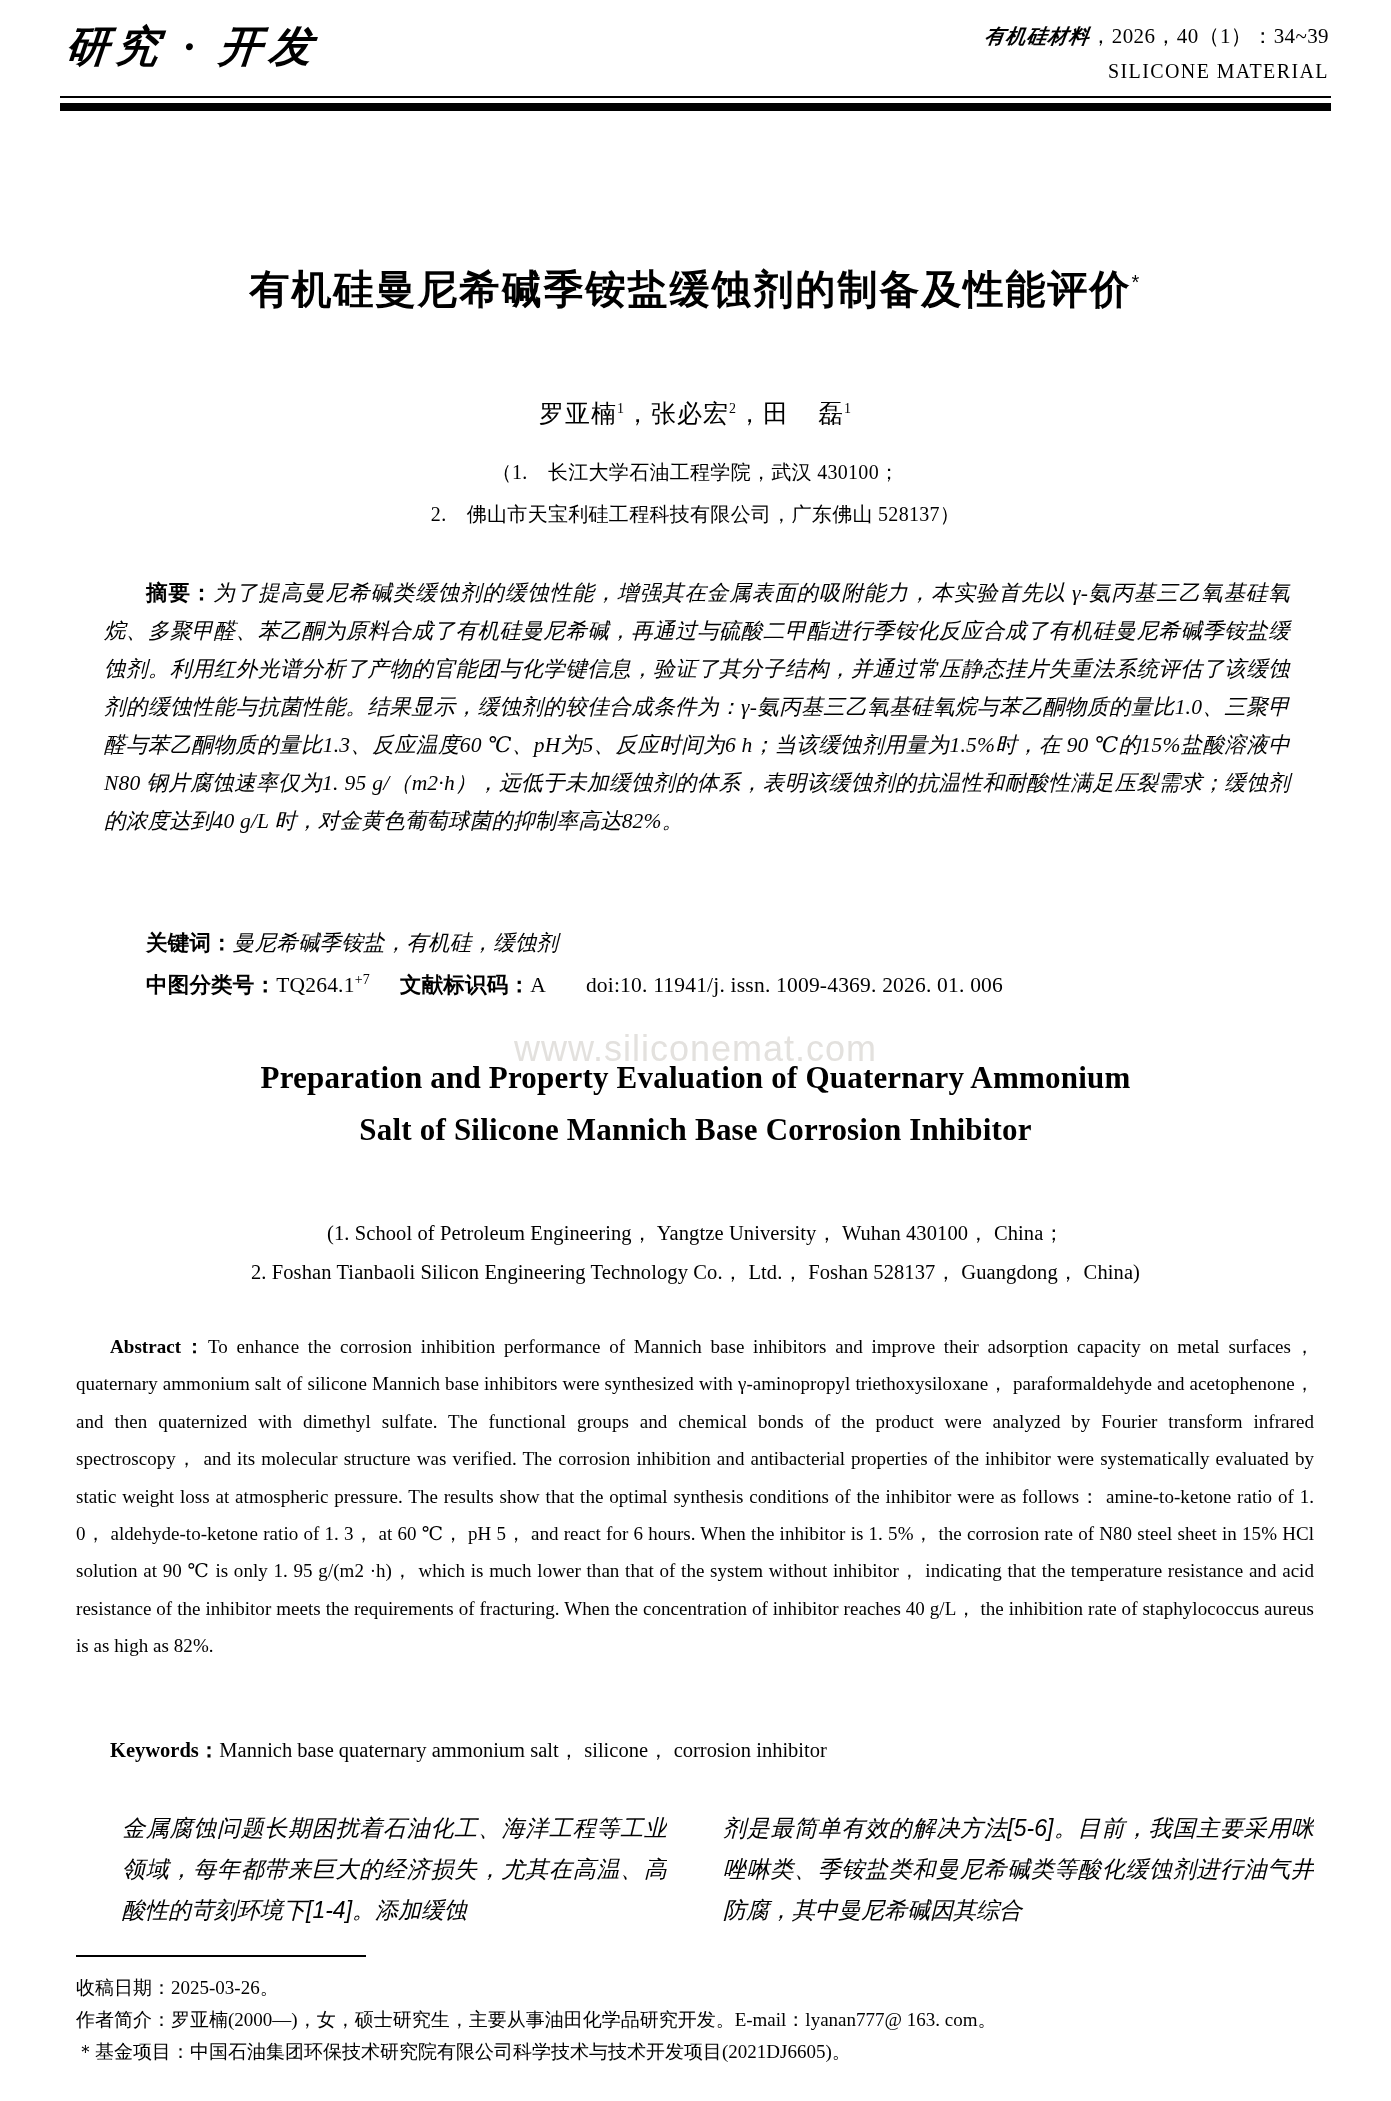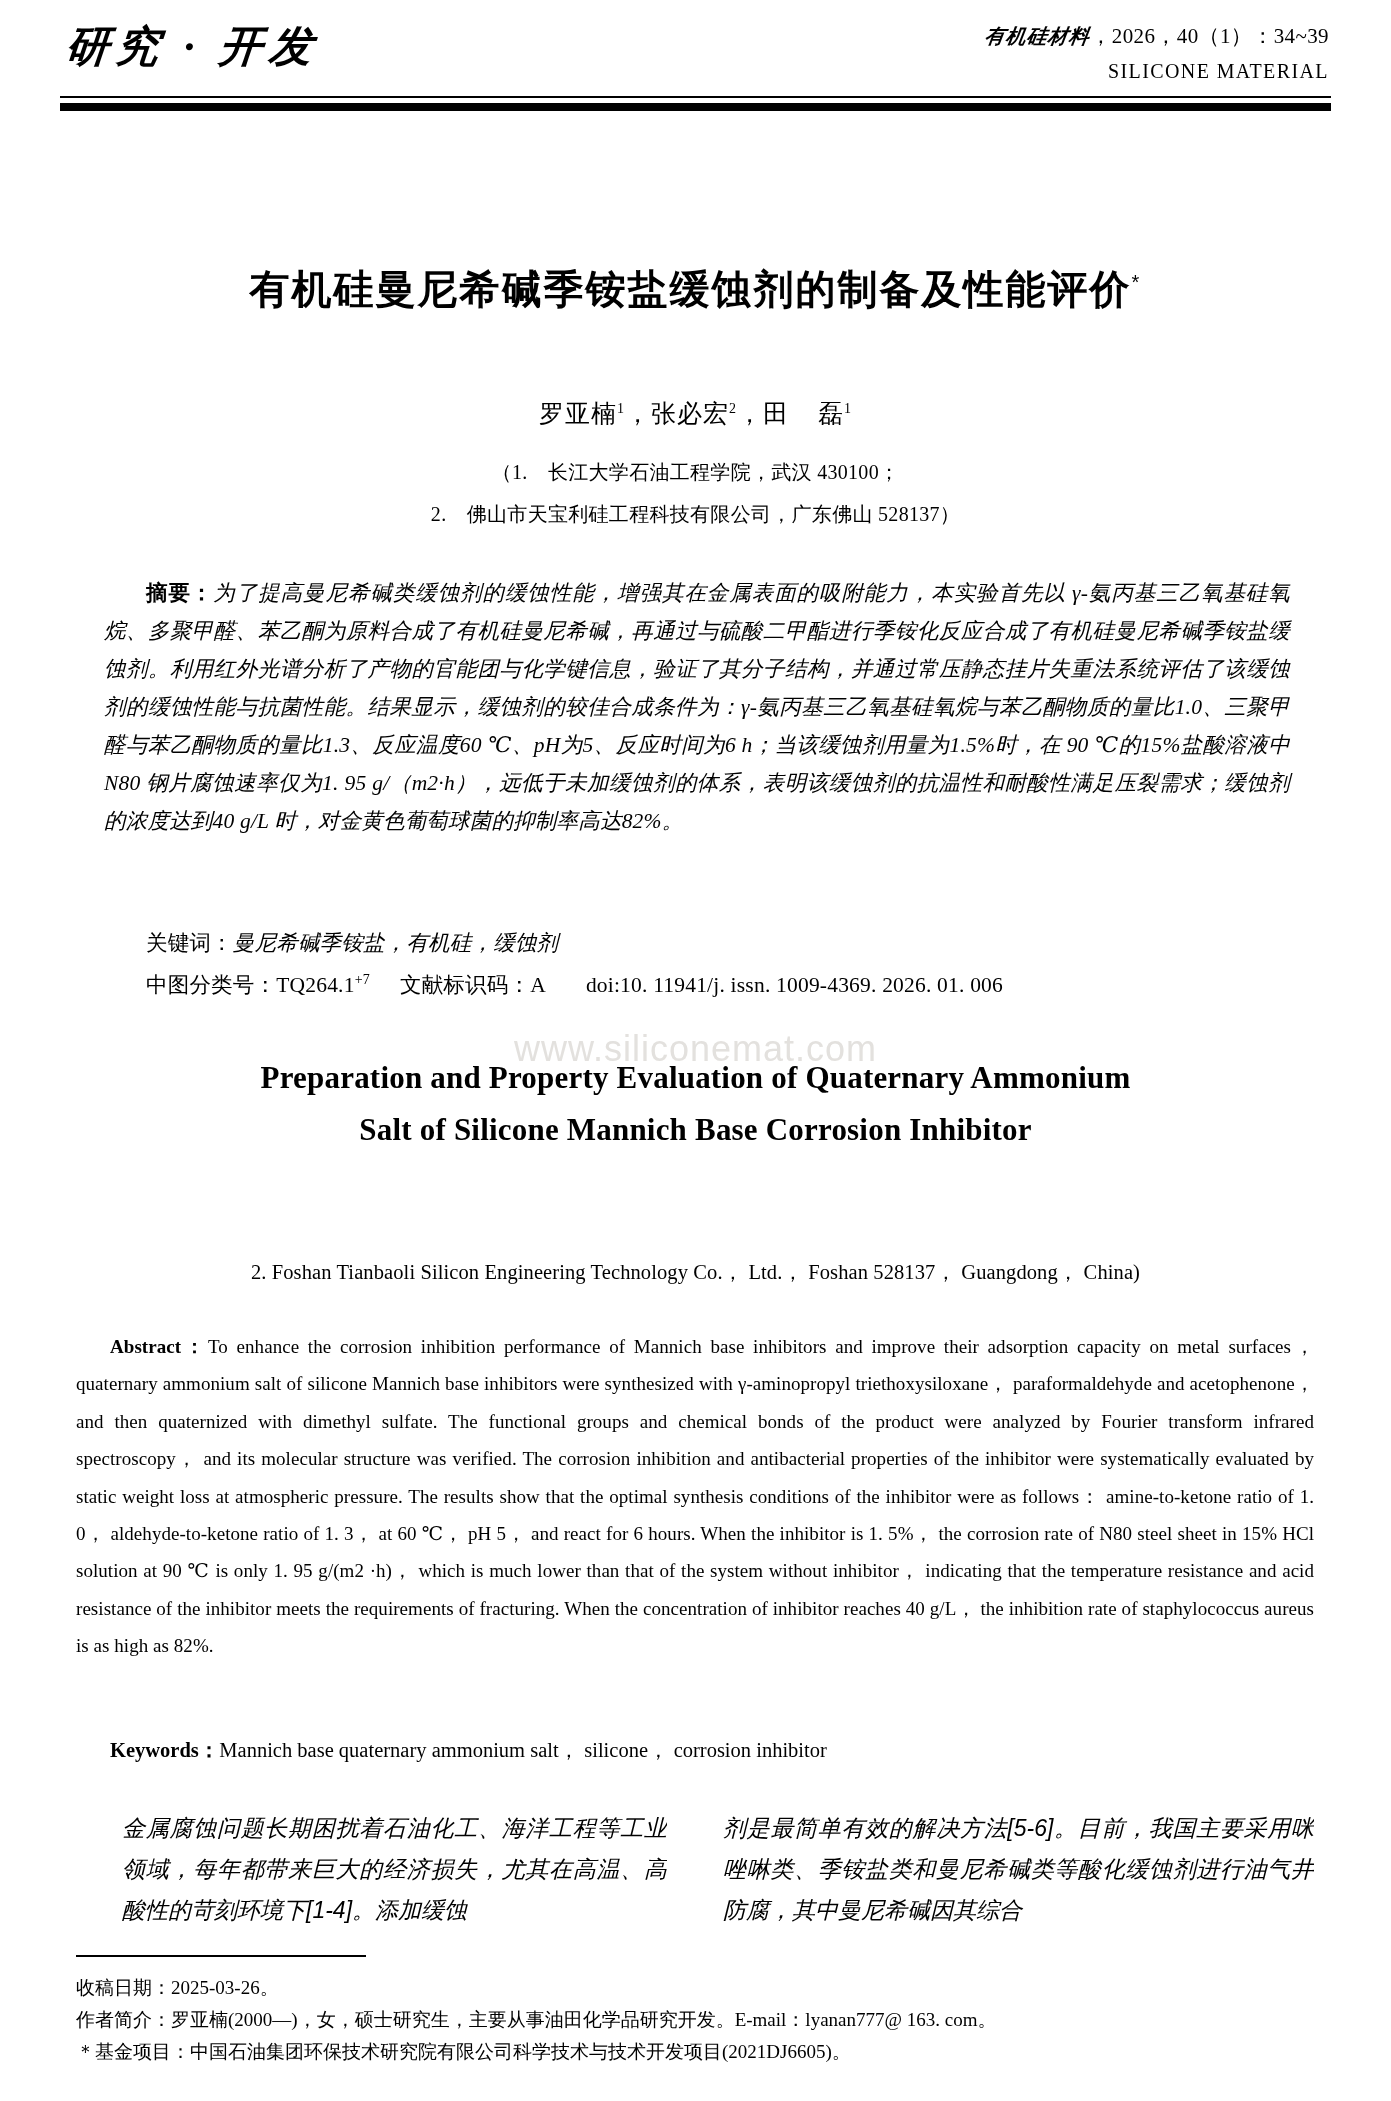--- a/index.html
+++ b/index.html
@@ -137,21 +137,21 @@
     position: absolute;
     left: 146px;
     font-size: 21.5px;
     font-style: italic;
     letter-spacing: 0.2px;
     white-space: nowrap;
   }
   .kw-cn { top: 928px; }
   .clc-cn { top: 970px; font-style: normal; }
   .kw-cn .lead, .clc-cn .lead {
-    font-weight: 400;
+    font-weight: 700;
     font-style: normal;
   }
   .clc-cn .gap { display: inline-block; width: 30px; }
   .clc-cn .gap-wide { display: inline-block; width: 40px; }
   .clc-cn sup { font-size: 14px; vertical-align: super; }
 
   
   .watermark {
     position: absolute;
     left: 0; right: 0;
@@ -288,20 +288,21 @@
   <div class="kw-cn"><span class="lead">关键词：</span><span>曼尼希碱季铵盐，有机硅，缓蚀剂</span></div>
 
   <div class="clc-cn"><span class="lead">中图分类号：</span><span>TQ264.1</span><sup>+7</sup><span class="gap"></span><span class="lead">文献标识码：</span><span>A</span><span class="gap-wide"></span><span>doi:10. 11941/j. issn. 1009-4369. 2026. 01. 006</span></div>
 
   <div class="watermark">www.siliconemat.com</div>
 
   <div class="title-en l1">Preparation and Property Evaluation of Quaternary Ammonium</div>
   <div class="title-en l2">Salt of Silicone Mannich Base Corrosion Inhibitor</div>
 
 
+  <div class="affil-en l1">(1. School of Petroleum Engineering， Yangtze University， Wuhan 430100， China；</div>
   <div class="affil-en l2">2. Foshan Tianbaoli Silicon Engineering Technology Co.， Ltd.， Foshan 528137， Guangdong， China)</div>
 
   <div class="abstract-en"><span class="lead">Abstract：</span><span>To enhance the corrosion inhibition performance of Mannich base inhibitors and improve their adsorption capacity on metal surfaces， quaternary ammonium salt of silicone Mannich base inhibitors were synthesized with γ-aminopropyl triethoxysiloxane， paraformaldehyde and acetophenone， and then quaternized with dimethyl sulfate. The functional groups and chemical bonds of the product were analyzed by Fourier transform infrared spectroscopy， and its molecular structure was verified. The corrosion inhibition and antibacterial properties of the inhibitor were systematically evaluated by static weight loss at atmospheric pressure. The results show that the optimal synthesis conditions of the inhibitor were as follows： amine-to-ketone ratio of 1. 0， aldehyde-to-ketone ratio of 1. 3， at 60 ℃， pH 5， and react for 6 hours. When the inhibitor is 1. 5%， the corrosion rate of N80 steel sheet in 15% HCl solution at 90 ℃ is only 1. 95 g/(m2 ·h)， which is much lower than that of the system without inhibitor， indicating that the temperature resistance and acid resistance of the inhibitor meets the requirements of fracturing. When the concentration of inhibitor reaches 40 g/L， the inhibition rate of staphylococcus aureus is as high as 82%.</span></div>
 
   <div class="keywords-en"><span class="lead">Keywords：</span><span>Mannich base quaternary ammonium salt， silicone， corrosion inhibitor</span></div>
 
   <div class="body-cols">
     <div class="body-col">
         <p class="indent">金属腐蚀问题长期困扰着石油化工、海洋工程等工业领域，每年都带来巨大的经济损失，尤其在高温、高酸性的苛刻环境下[1-4]。添加缓蚀</p>
       </div>

